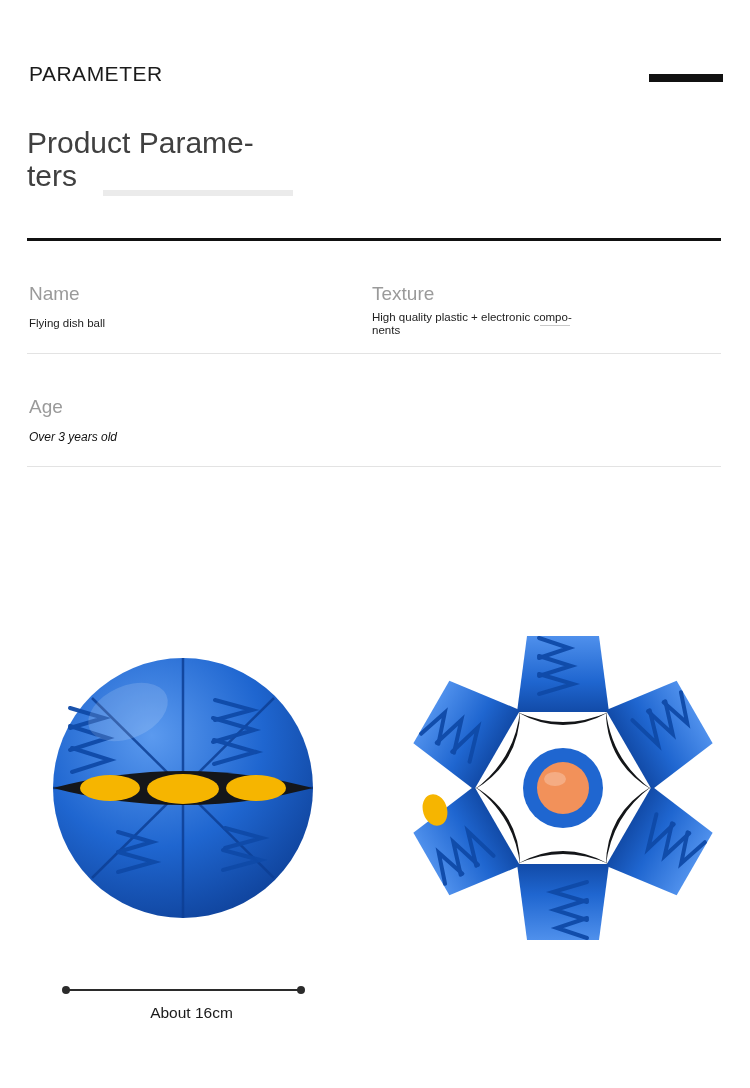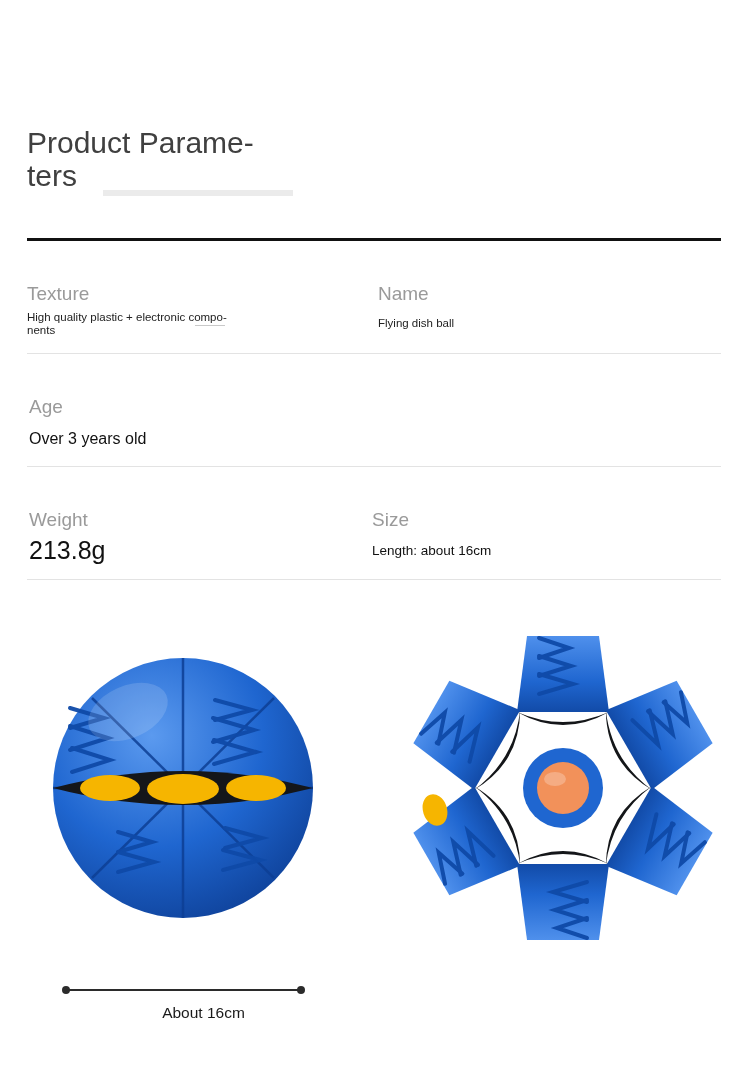--- a/index.html
+++ b/index.html
@@ -184,68 +184,62 @@
     font-size: 15.5px;
     color: #1a1a1a;
     font-family: "Liberation Sans", sans-serif;
   }
 
   .m-left { left: 62px; width: 243px; }
   .m-left .line { left: 4px; width: 235px; }
   .m-left .dot.d1 { left: 0; }
   .m-left .dot.d2 { right: 0; }
 
-  .lbl-left  { left: 16px; }
+  .lbl-left  { left: 4px; }
   .lbl-right { left: 375px; }
 </style>
 </head>
 <body>
 
 <div class="page">
 
+  <div class="header-row">
+    <div class="eyebrow">PARAMETER</div>
+    <div class="header-bar"></div>
+  </div>
 
   <div class="title-block">
     <div class="title-underline"></div>
     <div class="title-text" style="white-space: pre-line; position: relative;">Product Parame-
 ters</div>
   </div>
 
   <div class="table">
     <div class="rule-top"></div>
 
     <div class="row r1">
+      <div class="cell left">
+        <div class="cell-label">Name</div>
+        <div class="cell-value v-name">Flying dish ball</div>
+      </div>
       <div class="cell right">
         <div class="cell-label">Texture</div>
         <div class="cell-value v-tex" style="white-space: pre-line;">High quality plastic + electronic compo-
 nents</div>
         <div class="tex-strike"></div>
       </div>
-      <div class="cell left">
-        <div class="cell-label">Name</div>
-        <div class="cell-value v-name">Flying dish ball</div>
-      </div>
     </div>
 
     <div class="row r2">
       <div class="cell left">
         <div class="cell-label" style="top:42px;">Age</div>
-        <div class="cell-value" style="left:2px; top:76px; font-size:16px;">Over 3 years old</div>
+        <div class="cell-value" style="left:2px; top:76px; font-size:12px;font-style:italic;">Over 3 years old</div>
       </div>
     </div>
 
-    <div class="row r3">
-      <div class="cell left">
-        <div class="cell-label" style="top:42px;">Weight</div>
-        <div class="cell-value" style="left:2px; top:69px; font-size:25px;">213.8g</div>
-      </div>
-      <div class="cell right">
-        <div class="cell-label" style="top:42px;">Size</div>
-        <div class="cell-value" style="left:0px; top:76px; font-size:13.5px;">Length: about 16cm</div>
-      </div>
-    </div>
   </div>
 
   <div class="gallery">
 
     <div class="fig fig-left">
       <svg class="fig-art" viewBox="0 0 375 330">
         <defs>
           <radialGradient id="gBall" cx="38%" cy="30%" r="78%">
             <stop offset="0%" stop-color="#5b9aef"></stop>
             <stop offset="55%" stop-color="#1f66d0"></stop>

